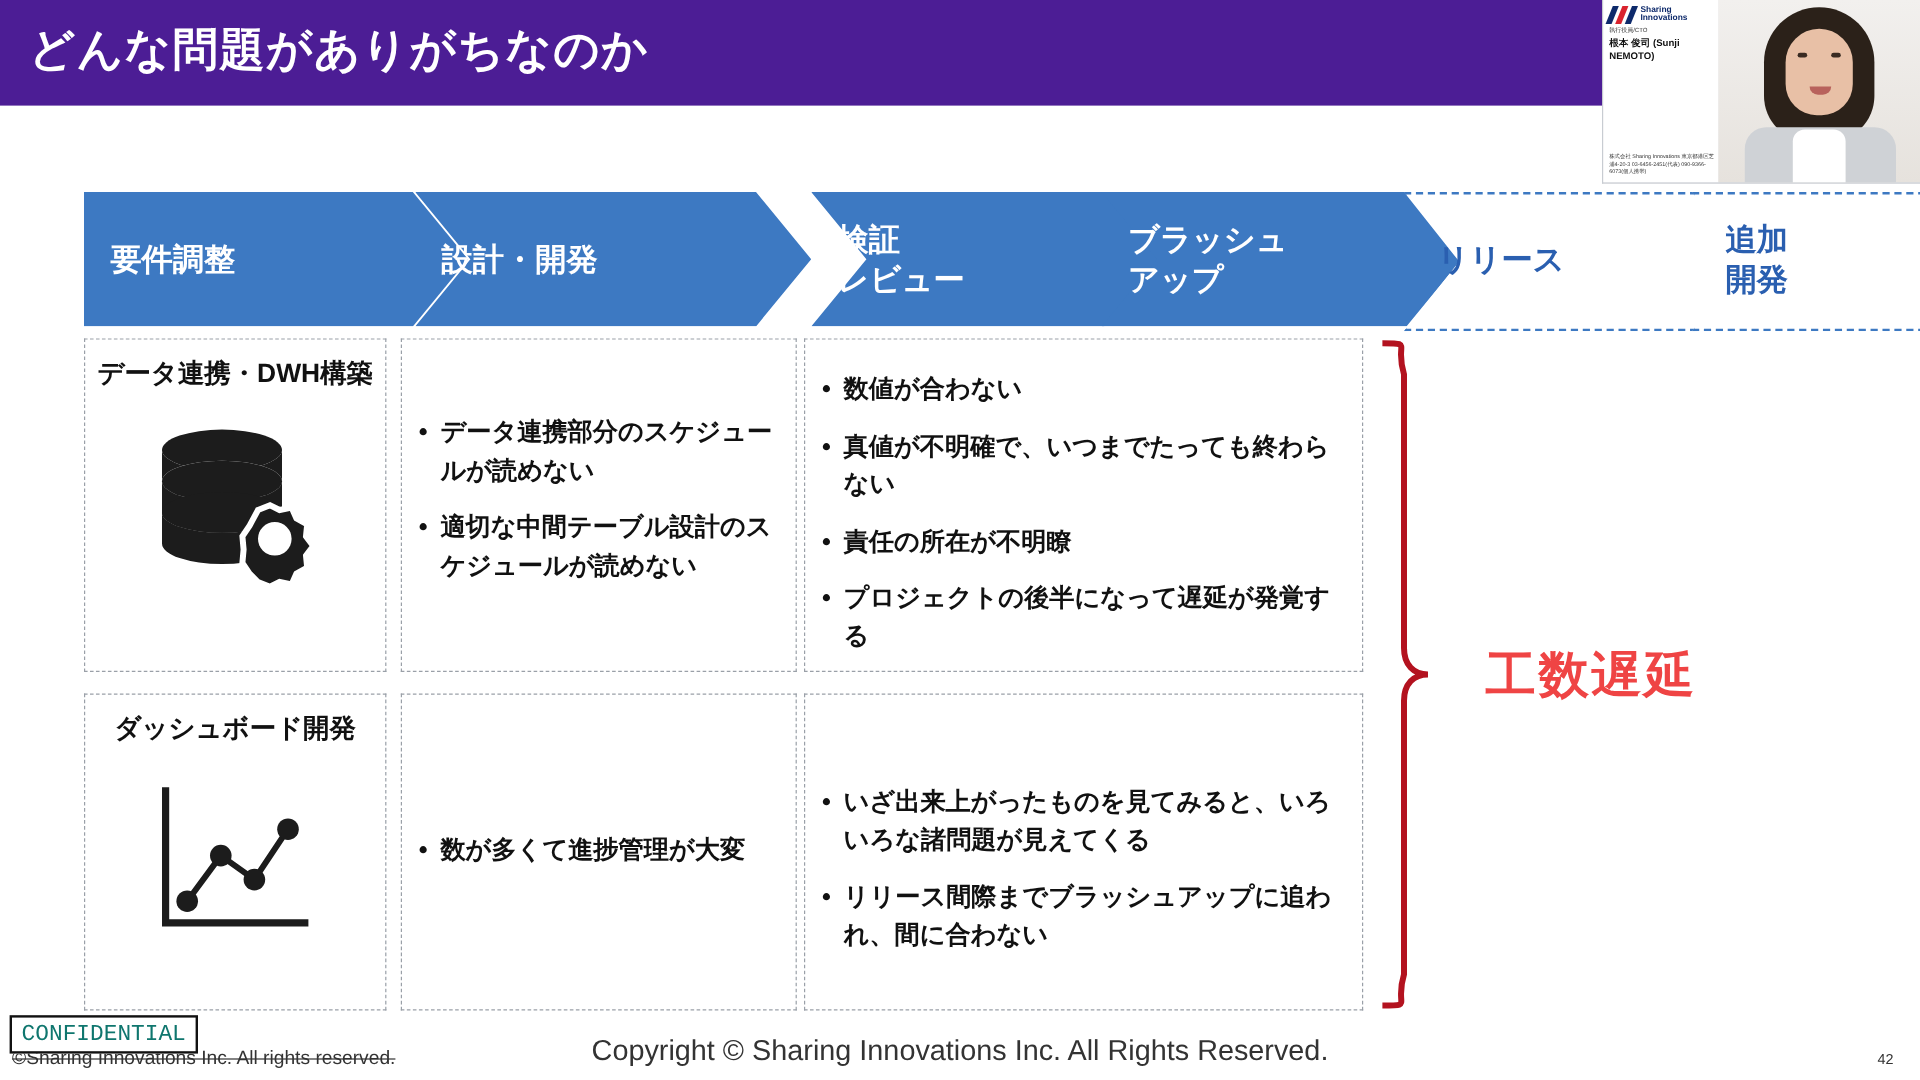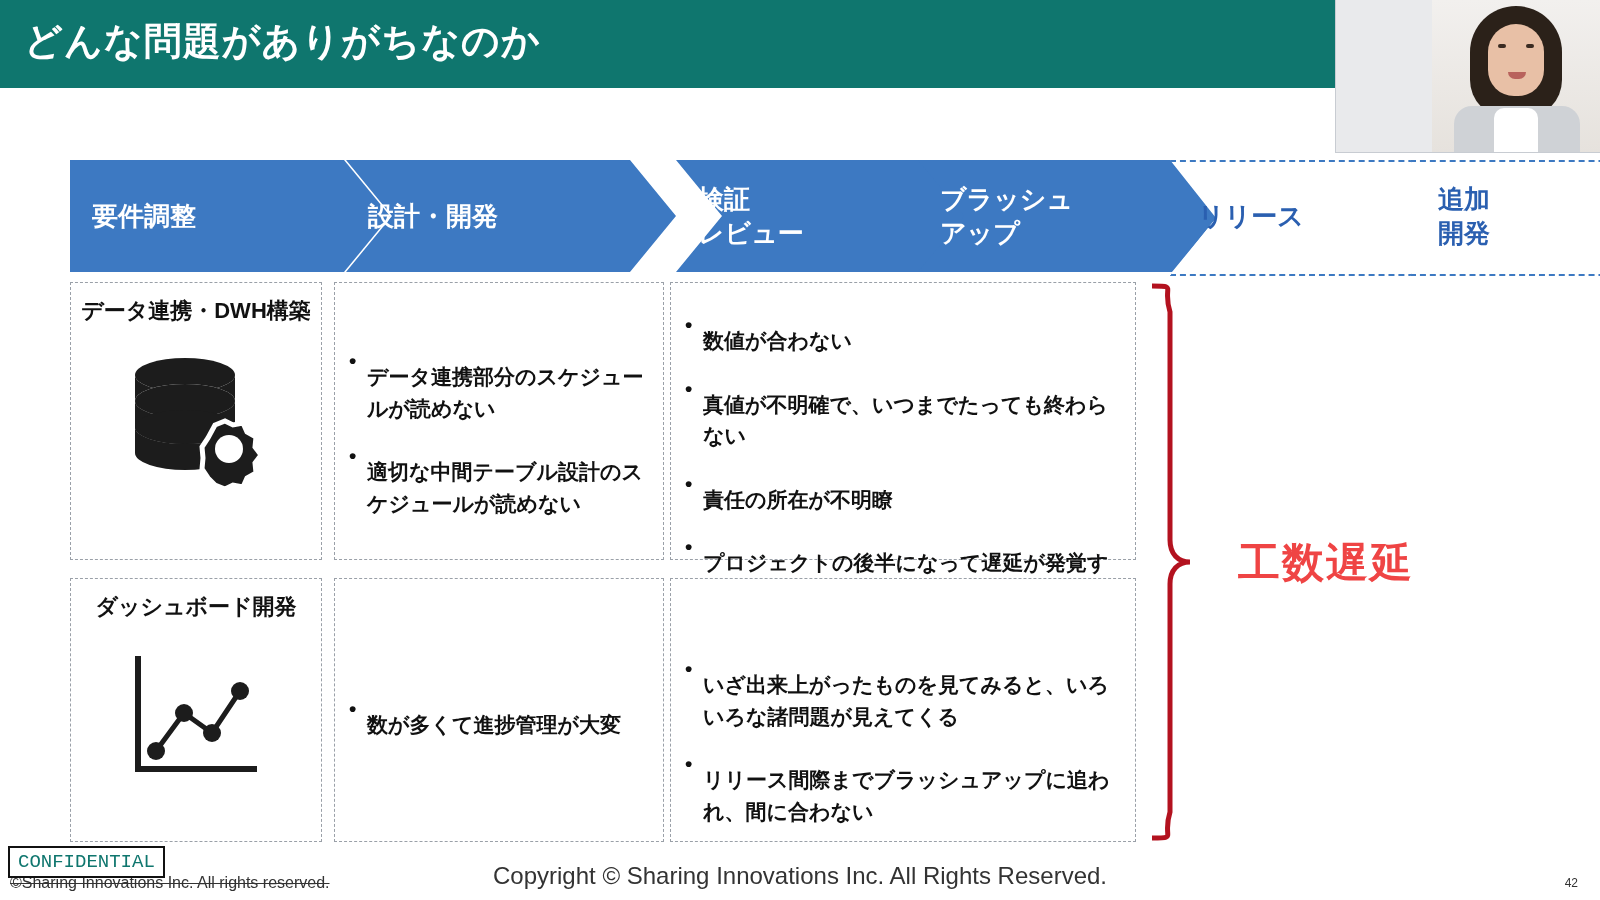--- a/index.html
+++ b/index.html
@@ -24,21 +24,21 @@
     height: 900px;
     background: #ffffff;
   }
 
   
   .title-bar {
     position: absolute;
     left: 0; top: 0;
     width: 1600px;
     height: 88px;
-    background: #0f766e;
+    background: #4c1d95;
   }
   .title-bar .title-text {
     position: absolute;
     left: 24px;
     top: 16px;
     font-size: 38px;
     font-weight: bold;
     color: #ffffff;
     letter-spacing: 1px;
   }
@@ -251,21 +251,21 @@
     color: #111;
     margin: 16px 0;
     font-weight: bold;
   }
   .bullet .dot {
     flex: none;
     width: 18px;
     font-size: 21px;
     line-height: 1.5;
   }
-  .bullet .txt { flex: 1; margin-top: 16px; }
+  .bullet .txt { flex: 1; }
 
   
   .icon-db {
     position: absolute;
     left: 50%;
     transform: translateX(-50%);
     top: 70px;
     width: 150px;
     height: 140px;
   }
@@ -351,20 +351,34 @@
       <span class="brand-slashes">
           <i></i>
           <i></i>
           <i></i>
         </span>
       <span class="brand-name">Sh</span>
     </div>
   </div>
 
   <div class="webcam">
+    <div class="card-left">
+      <div class="mini-logo">
+        <i></i>
+          <i></i>
+          <i></i>
+        <span>Sharing Innovations</span>
+      </div>
+      <div class="card-role">執行役員/CTO</div>
+      <div class="card-name">根本 俊司 (Sunji NEMOTO)</div>
+      <div class="card-addr">株式会社 Sharing Innovations
+東京都港区芝浦4-20-3
+03-6456-2451(代表)
+090-9366-6073(個人携帯)</div>
+    </div>
     <div class="person">
       <div class="hair"></div>
       <div class="face"></div>
       <div class="eye l"></div>
       <div class="eye r"></div>
       <div class="mouth"></div>
       <div class="body"></div>
       <div class="shirt"></div>
     </div>
   </div>

